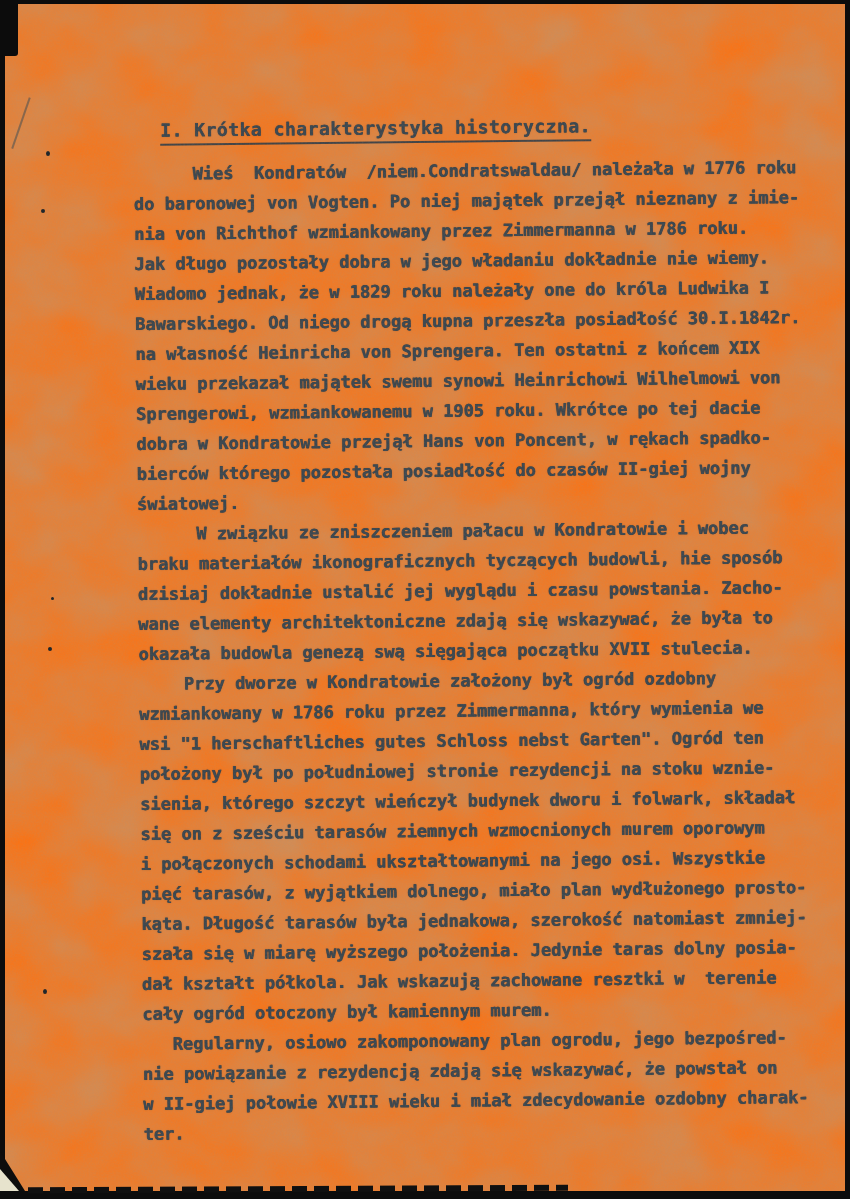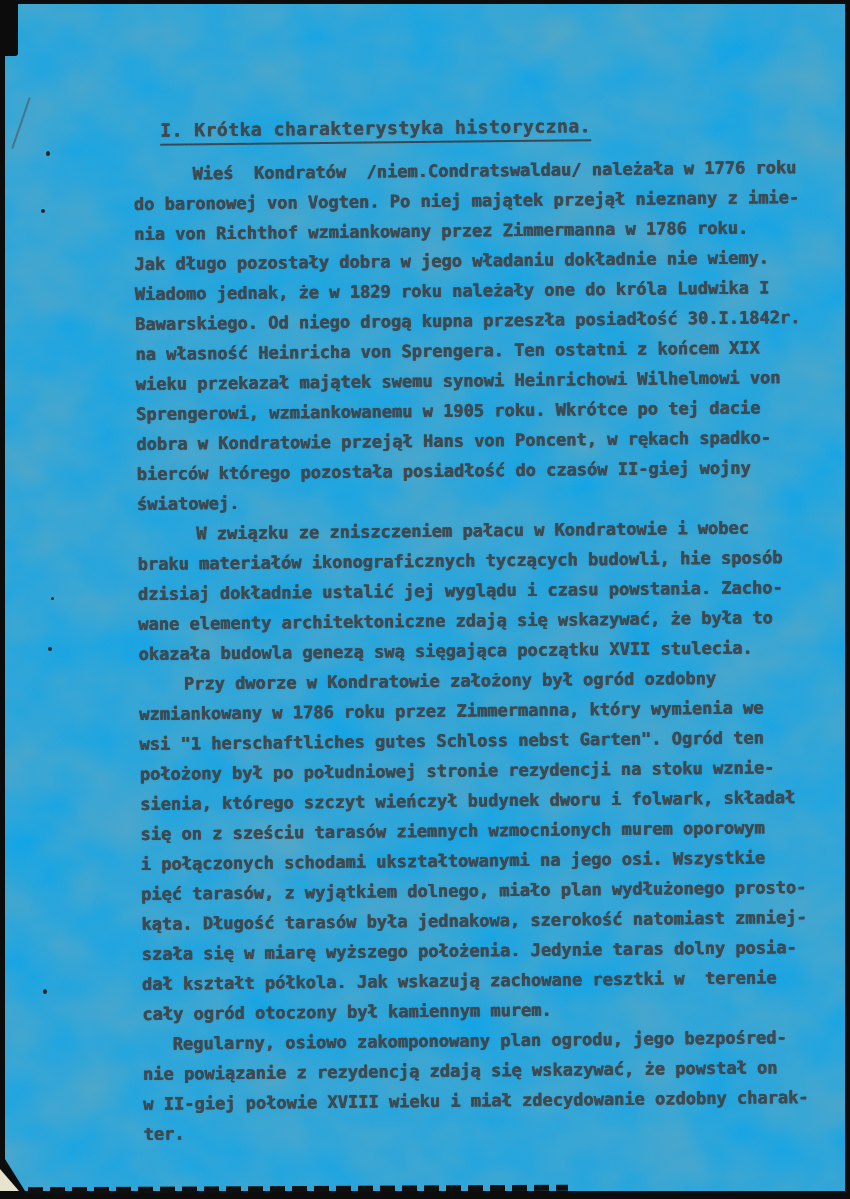--- a/index.html
+++ b/index.html
@@ -1,19 +1,19 @@
 <!DOCTYPE html>
 <html><head>
 <meta charset="utf-8">
 <style>
   html,body{margin:0;padding:0;background:#1a1a1a;}
   .scan{
     position:relative;
     width:850px;height:1199px;
-    background:#0ea5e9;
+    background:#f97316;
     overflow:hidden;
     font-family:"DejaVu Sans Mono","Liberation Mono",monospace;
   }
   .texture{position:absolute;inset:0;pointer-events:none;}
   .tex-mottle{z-index:1;}
   .tex-grain{z-index:3;opacity:.55;}
   .content{
     position:absolute;left:133px;top:120px;width:700px;z-index:2;
     transform:rotate(-0.6deg);transform-origin:0 0;
     color:#3b464e;

